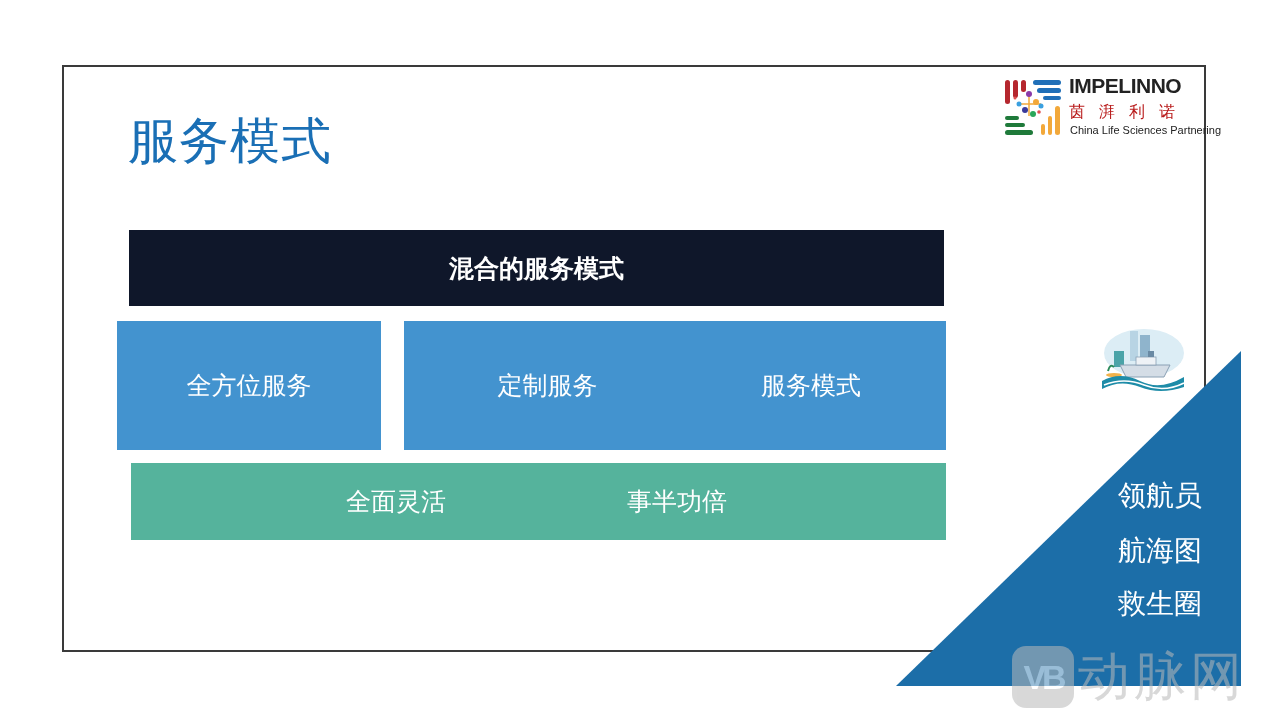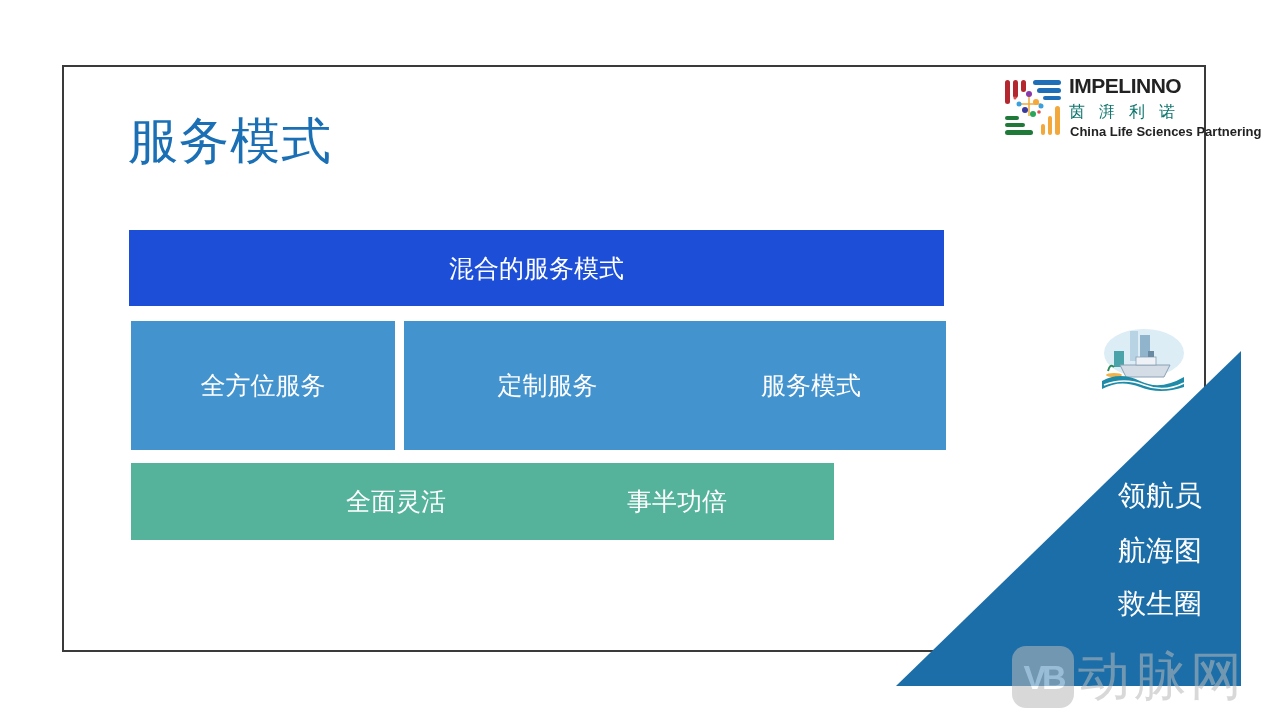--- a/index.html
+++ b/index.html
@@ -39,34 +39,35 @@
       align-items: center;
       justify-content: center;
       font-size: 25px;
       white-space: nowrap;
     }
     .box-red {
       left: 129px;
       top: 230px;
       width: 815px;
       height: 76px;
-      background: #1d4ed8;
+      background: #0f172a;
+      font-weight: bold;
     }
     .box-blue {
       top: 321px;
       height: 129px;
       background: #4393cf;
     }
-    .box-blue-1 { left: 131px; width: 264px; }
+    .box-blue-1 { left: 117px; width: 264px; }
     .box-blue-2 { left: 404px; width: 287px; }
     .box-blue-3 { left: 676px; width: 270px; }
     .box-green {
       left: 131px;
       top: 463px;
-      width: 703px;
+      width: 815px;
       height: 77px;
       background: #55b39c;
       justify-content: flex-start;
     }
     .box-green .g1 { position: absolute; left: 215px; }
     .box-green .g2 { position: absolute; left: 496px; }
 
     .triangle {
       position: absolute;
       left: 896px;
@@ -115,31 +116,31 @@
       color: #222222;
       letter-spacing: -0.5px;
       white-space: nowrap;
     }
     .logo-cn {
       position: absolute;
       left: 66px;
       top: 26px;
       font-family: "DejaVu Sans", sans-serif;
       font-size: 16px;
-      color: #0f766e;
+      color: #b91c1c;
       letter-spacing: 14px;
       white-space: nowrap;
     }
     .logo-tag {
       position: absolute;
       left: 67px;
       top: 48px;
       font-family: "Liberation Sans", sans-serif;
-      font-weight: bold;
-      font-size: 13px;
+      font-weight: normal;
+      font-size: 11px;
       color: #222222;
       white-space: nowrap;
       text-align: right;
     }
     .watermark {
       position: absolute;
       left: 1004px;
       top: 644px;
       height: 66px;
       display: flex;

